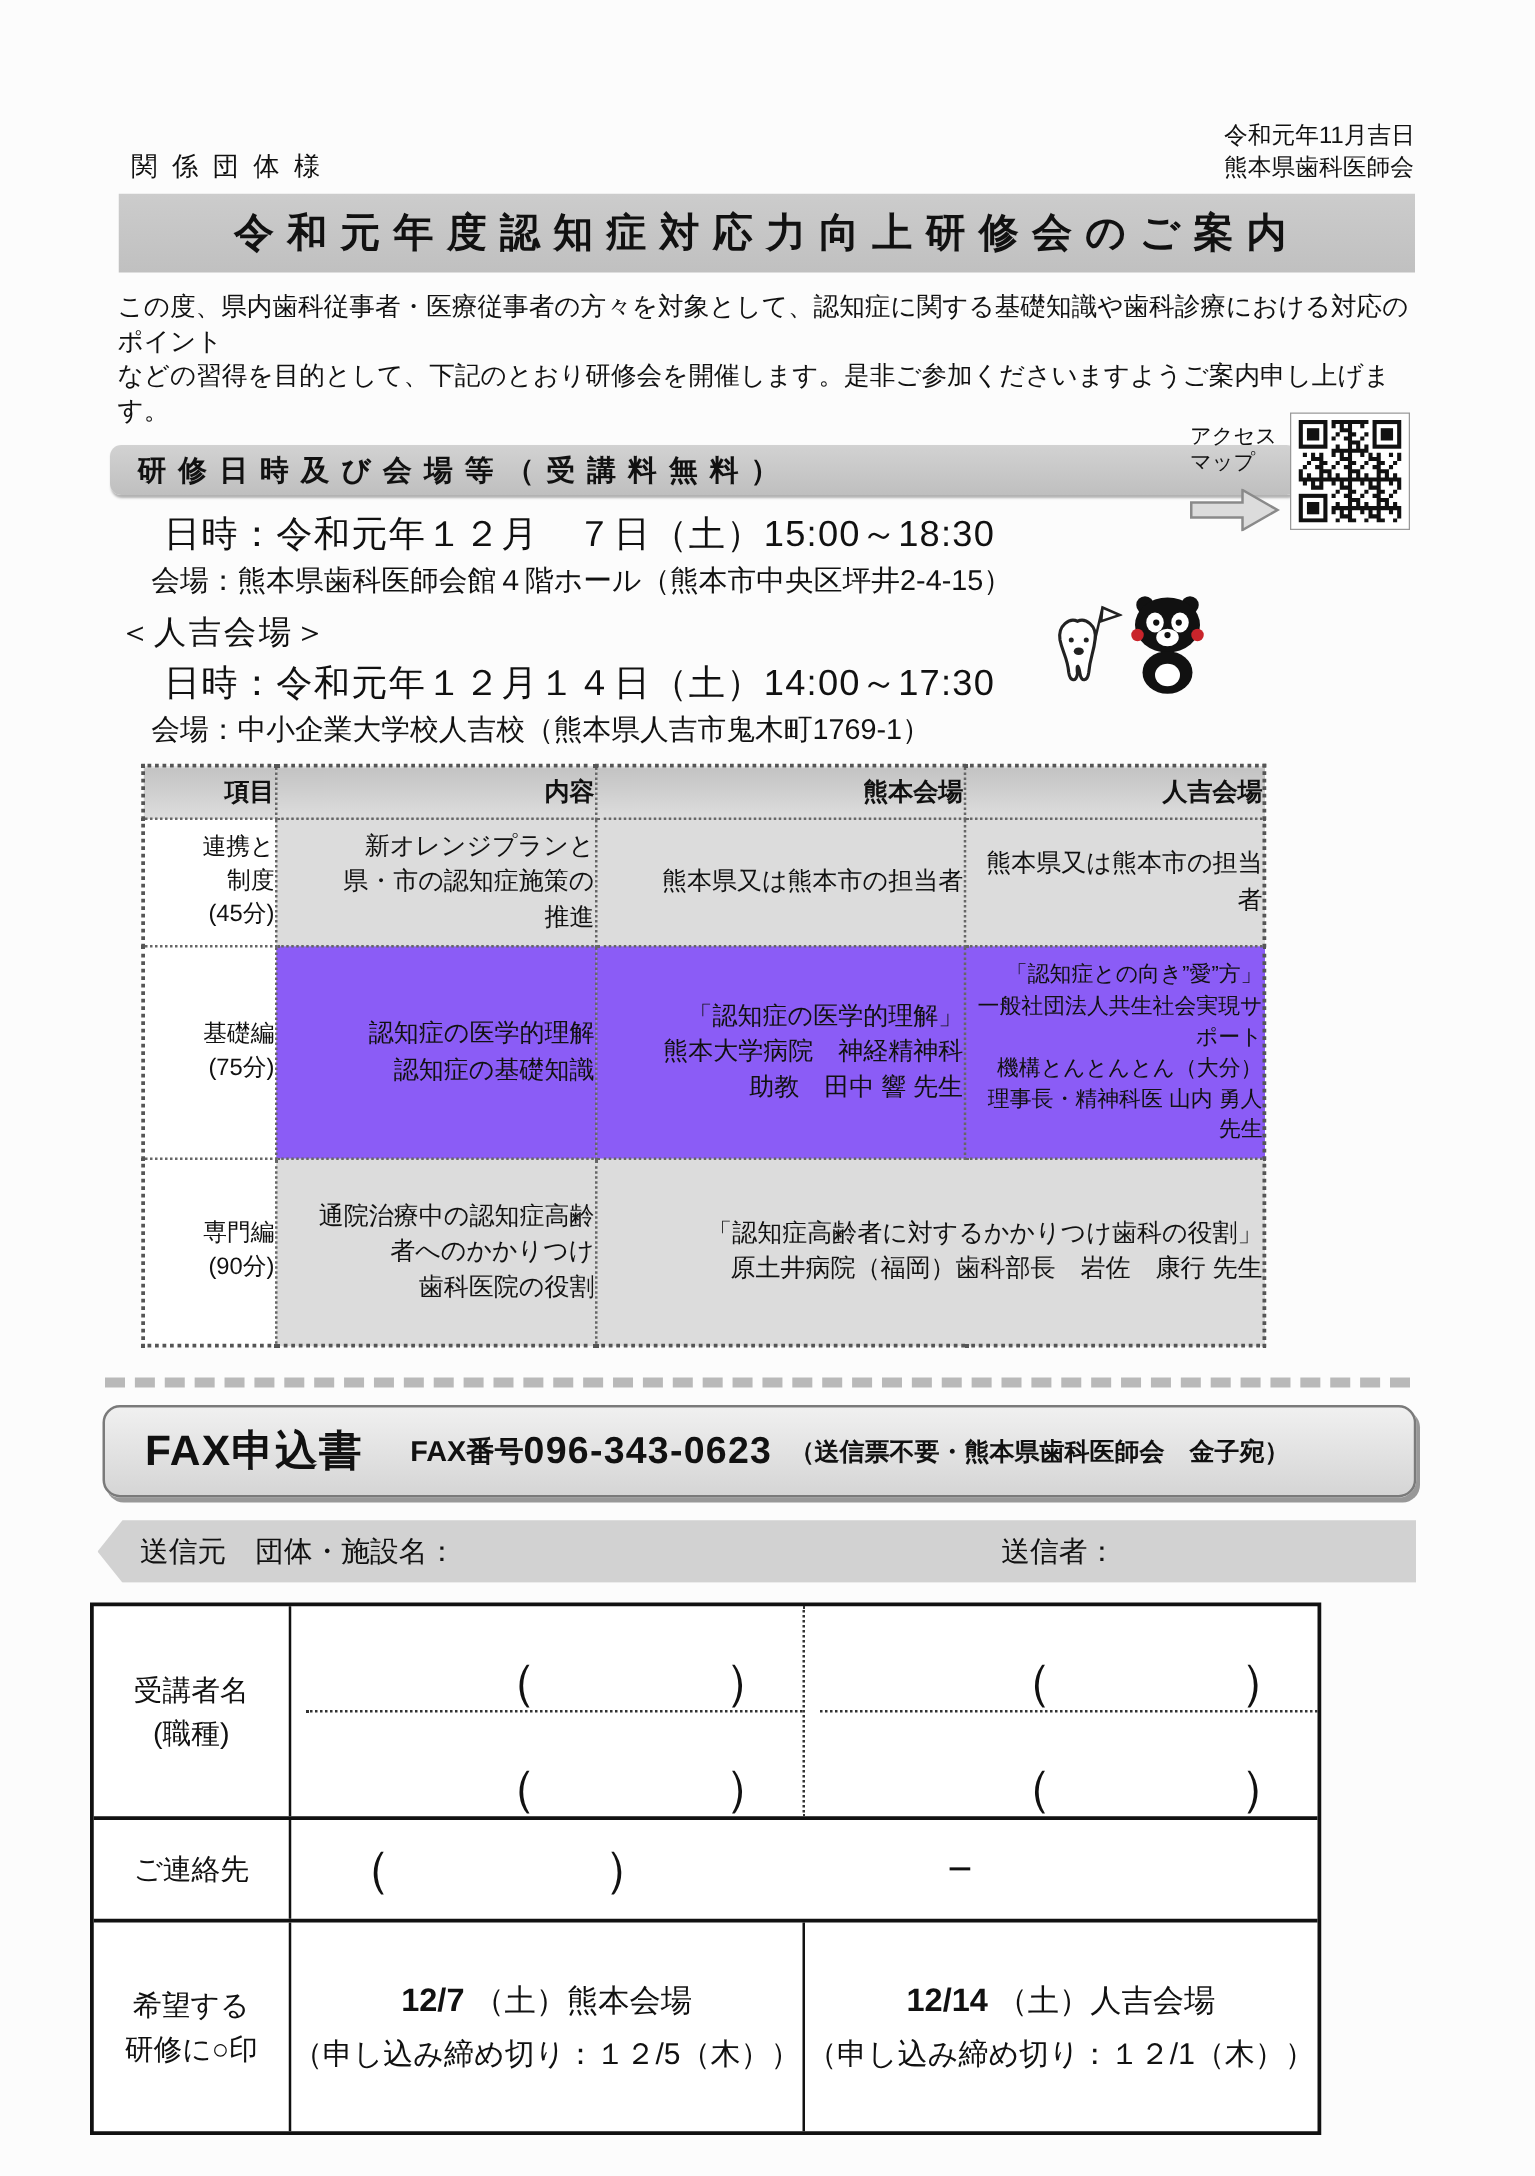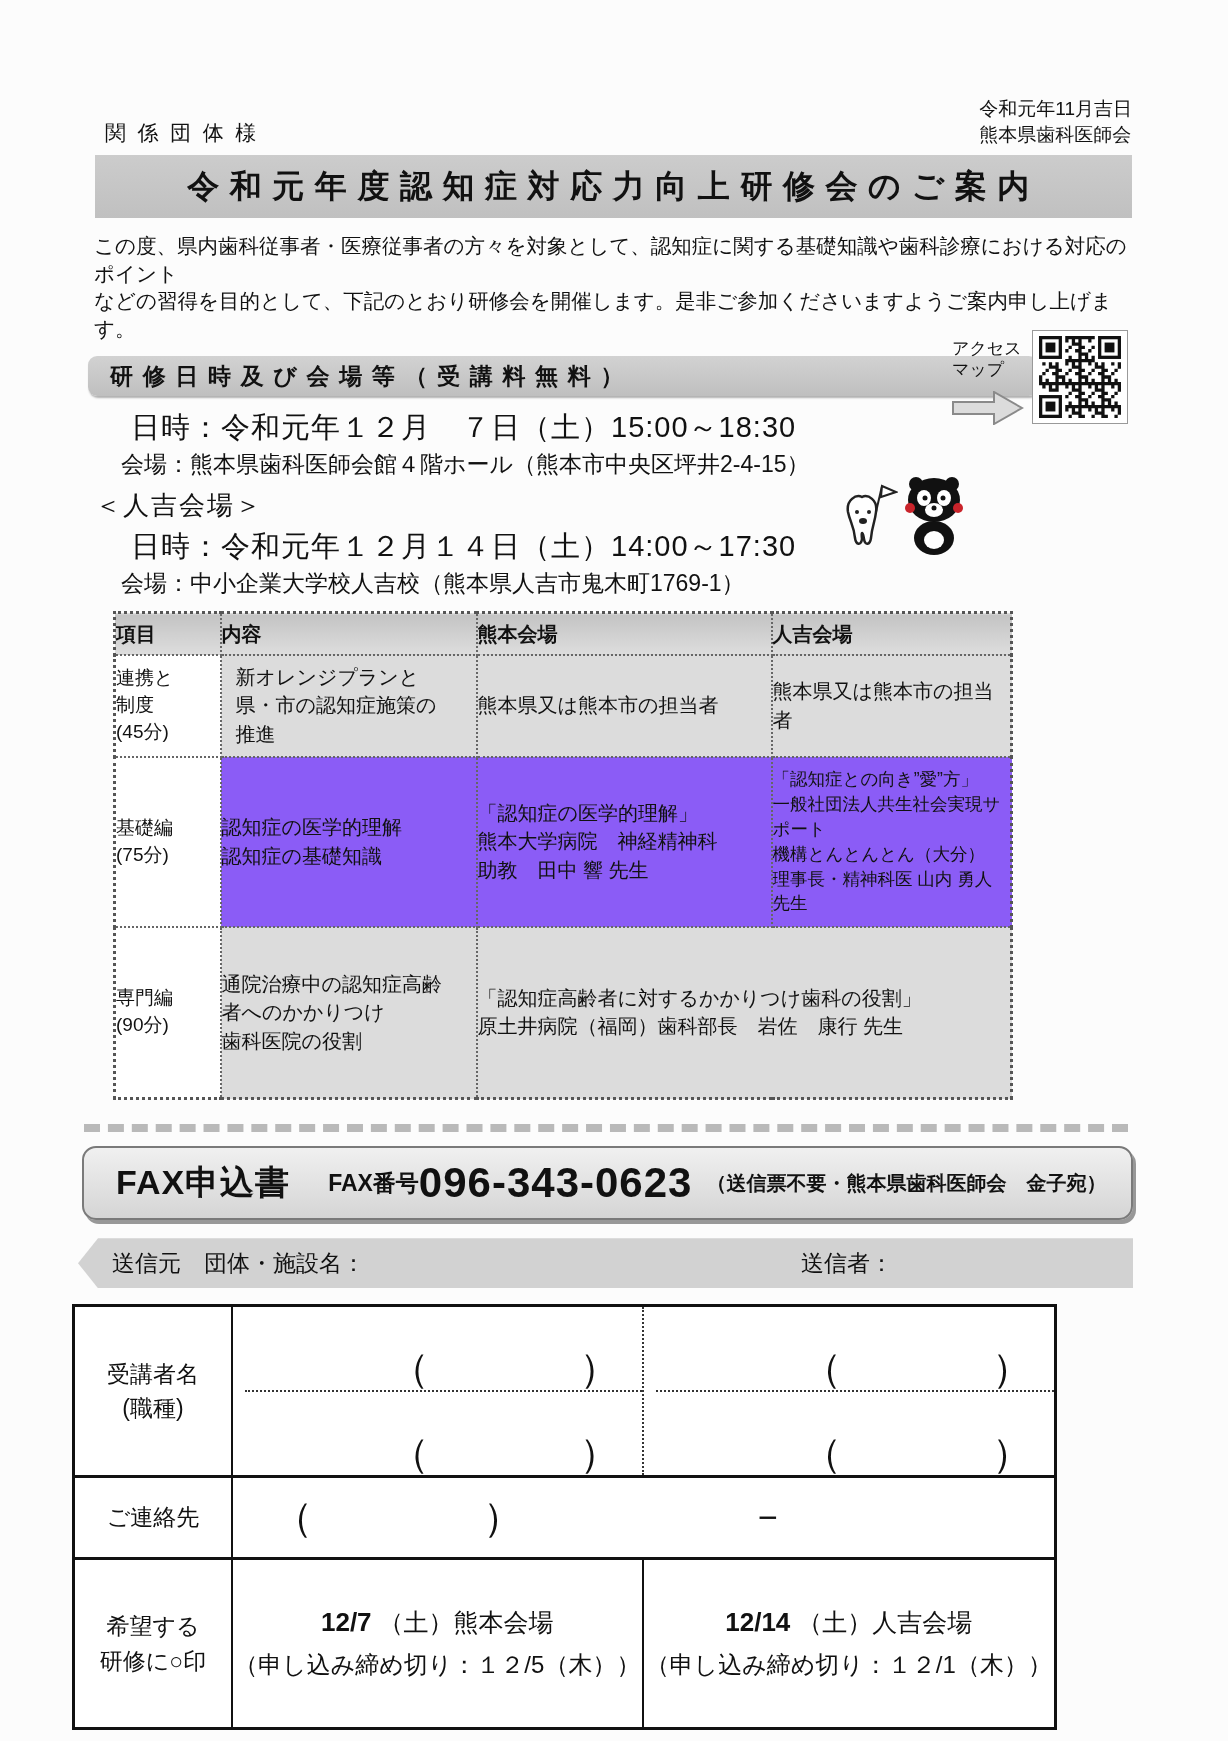--- a/index.html
+++ b/index.html
@@ -31,37 +31,37 @@
   .qr-area { position:absolute; top:330px; left:952px; display:flex; gap:8px; }
   .qr-left { display:flex; flex-direction:column; gap:10px; padding-top:8px; }
   .access-label { font-size:17px; line-height:1.25; }
   .qr-box { width:96px; height:94px; border:1px solid #999; background:#fff; padding:5px; }
 
   .mascots { position:absolute; top:472px; left:836px; display:flex; align-items:flex-end; gap:4px; }
 
   
   table.program { border-collapse:collapse; table-layout:fixed; width:897px; margin:12px 0 0 113px;
     border:3px dotted #555; font-size:20px; }
-  table.program th, table.program td { border:2px dotted #666; vertical-align:middle; text-align:left; line-height:1.42; }
+  table.program th, table.program td { border:2px dotted #666; vertical-align:middle; text-align:right; line-height:1.42; }
   table.program th { height:42px; background:linear-gradient(180deg,#c3c3c3,#dddddd); font-weight:600; }
   td.item { background:#fff; font-size:19px; }
   tr.shade td:not(.item){ background:#dcdcdc; }
   tr.light td:not(.item){ background:#8b5cf6; }
   td.left { text-align:left; padding-left:14px; }
   td.small { font-size:17.5px; }
 
   
   .dash-sep { margin:24px 100px 0 84px; border-top:8px dashed #b9b9b9; }
   .fax-box { margin:14px 95px 0 82px; height:74px; border-radius:14px; border:2px solid #7a7a7a;
     background:linear-gradient(180deg,#f0f0f0,#d5d5d5); box-shadow:3px 4px 0 rgba(70,70,70,.55);
     display:flex; align-items:center; padding-left:32px; }
   .fax-title { font-size:34px; font-weight:700; letter-spacing:1px; }
   .fax-num-group { display:flex; align-items:center; margin-left:38px; }
   .fax-num-label { font-size:23px; font-weight:700; }
-  .fax-number { font-size:42px; font-weight:700; letter-spacing:1px; }
+  .fax-number { font-size:30px; font-weight:700; letter-spacing:1px; }
   .fax-note { font-size:20px; margin-left:14px; font-weight:600; }
 
   .sender-band { margin:18px 95px 0 78px; height:50px; background:#d2d2d2;
     clip-path:polygon(20px 0, 100% 0, 100% 100%, 20px 100%, 0 50%);
     display:flex; align-items:center; font-size:23px; }
   .sender-org { margin-left:34px; }
   .sender-person { margin-left:auto; margin-right:240px; }
 
   
   .form { width:985px; margin:16px 0 0 72px; border:3px solid #111; background:#fff; }
@@ -194,21 +194,21 @@
       <td class="pre">認知症の医学的理解
 認知症の基礎知識</td>
       <td class="pre">「認知症の医学的理解」
 熊本大学病院　神経精神科
 助教　田中 響 先生</td>
       <td class="pre small">「認知症との向き”愛”方」
 一般社団法人共生社会実現サポート
 機構とんとんとん（大分）
 理事長・精神科医 山内 勇人 先生</td>
     </tr>
-    <tr class="shade" style="height:172px">
+    <tr class="shade" style="height:150px">
       <td class="item pre">専門編
 (90分)</td>
       <td class="pre">通院治療中の認知症高齢
 者へのかかりつけ
 歯科医院の役割</td>
       <td class="pre" colspan="2">「認知症高齢者に対するかかりつけ歯科の役割」
 原土井病院（福岡）歯科部長　岩佐　康行 先生</td>
     </tr>
   </tbody>
     </table>

